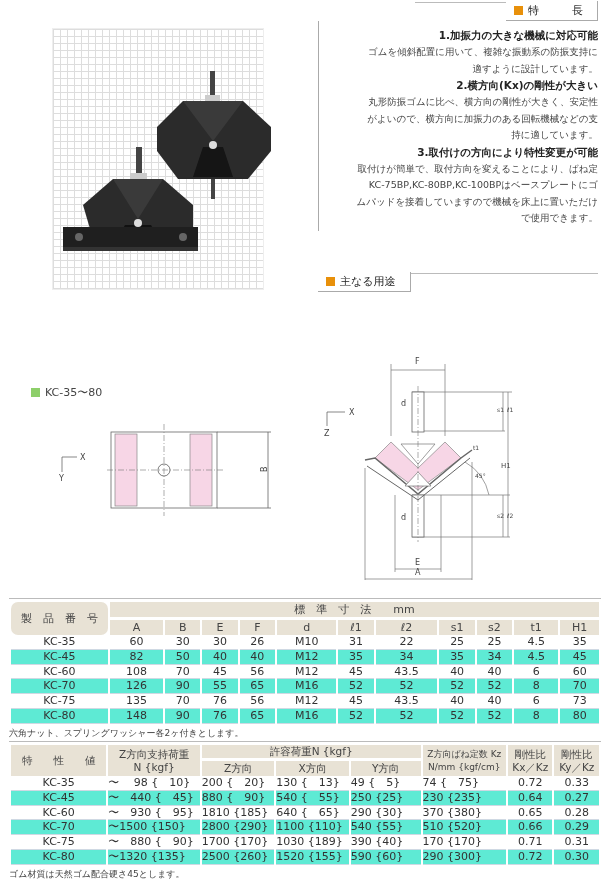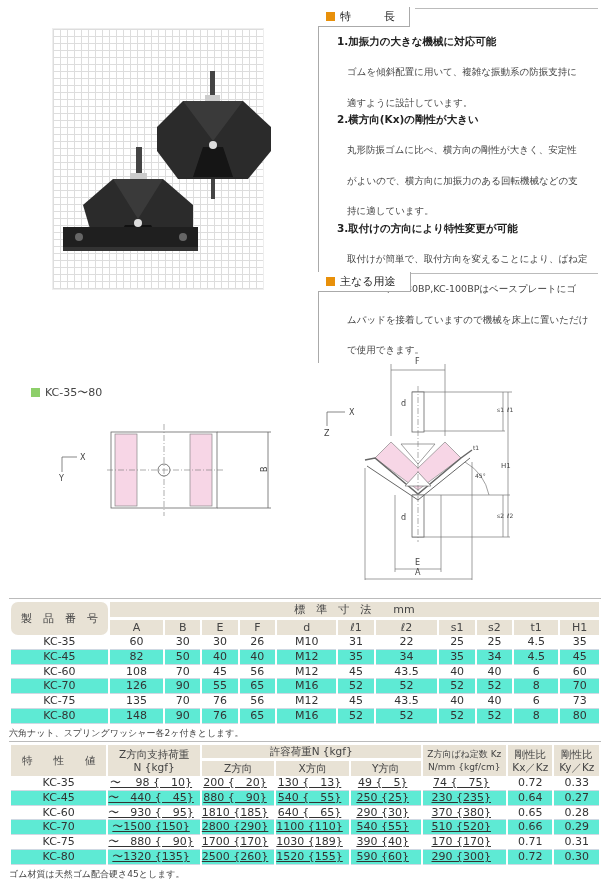--- a/index.html
+++ b/index.html
@@ -15,38 +15,38 @@
   .photo svg { position: absolute; left: -20px; top: 0; }
 
   
   .sec { position: absolute; left: 318px; width: 280px; }
   .sec-tab { display: inline-flex; align-items: center; height: 20px; padding: 0 14px 0 8px;
     border-right: 1px solid #aaa; border-bottom: 1px solid #aaa; font-size: 11px; color: #222; background:#fff; position: relative; }
   .sec-tab .sq { width: 9px; height: 9px; background: #e8900a; margin-right: 5px; }
   .sec-line-top { position: absolute; top: 2px; height: 1px; background: #bbb; }
   .sec-body { border-left: 1px solid #aaa; padding: 6px 0 4px 18px; font-size: 9px; line-height: 16px; color: #444; }
   .feat-title { font-size: 10.5px; font-weight: bold; color: #222; line-height: 17px; }
-  .feat-text { padding-left: 10px; font-size: 9.5px; line-height: 16.5px; color: #444; margin-top: 14px; }
+  .feat-text { padding-left: 10px; font-size: 9.5px; line-height: 16.5px; color: #444; }
   .use-body { padding: 6px 0 0 6px; font-size: 9.5px; line-height: 16px; color: #333; border-left: 1px solid #aaa; }
 
   
   .model-label { position: absolute; left: 31px; top: 385px; font-size: 11px; color: #444; display: flex; align-items: center; }
   .model-label .sq { width: 9px; height: 9px; background: #8dcf6a; margin-right: 5px; }
 
   
   table { border-collapse: separate; border-spacing: 2px 0; font-size: 11px; color: #333; }
   .tbl-wrap { position: absolute; left: 9px; width: 592px; border-top: 1px solid #bbb; padding-top: 3px; }
   .tbl-wrap table { width: 100%; }
   th { background: #e8e2d5; font-weight: normal; color: #444; height: 15px; padding: 0; text-align: center; }
   th.grp { border-bottom: 3px solid #fff; }
   td { text-align: center; height: 13.8px; padding: 0; line-height: 13.8px; }
   tr.alt td { background: #5eead4; }
   tr.body td { border-bottom: 1px solid #cfd9e3; }
   .note { font-size: 9px; color: #444; margin-top: 3px; }
-  td.mono { font-family: "DejaVu Sans", sans-serif; text-align: center; padding-right: 6px; white-space: pre; text-decoration: underline; }
+  td.mono { font-family: "DejaVu Sans", sans-serif; text-align: left; padding-right: 6px; white-space: pre; }
   .tbl2 th { font-size: 10.5px; line-height: 13px; }
   .tbl2 th.small { font-size: 9px; }
 </style>
 </head>
 <body>
 
 <div class="photo">
   <svg width="250" height="262" viewBox="0 0 250 262">
 
     <rect x="177" y="42" width="5" height="28" fill="#444"></rect>
@@ -63,21 +63,21 @@
     <polygon points="80,150 130,150 105,190" fill="#3a3a3a"></polygon>
     <polygon points="92,196 118,196 126,210 84,210" fill="#111"></polygon>
     <circle cx="105" cy="194" r="4" fill="#ddd"></circle>
     <rect x="30" y="198" width="135" height="20" fill="#1f1f1f"></rect>
     <circle cx="46" cy="208" r="4" fill="#666"></circle>
     <circle cx="150" cy="208" r="4" fill="#666"></circle>
     <rect x="30" y="218" width="135" height="4" fill="#333"></rect>
   </svg>
 </div>
 
-<div class="sec" style="top:6px;">
+<div class="sec" style="top:0;text-align:right;">
   <div class="sec-line-top" style="left:97px; right:0;"></div>
   <div class="sec-tab">
     <span class="sq"></span>
     <span>特　　　長</span>
   </div>
   <div class="sec-body">
     <div>
       <div class="feat-title">1.加振力の大きな機械に対応可能</div>
       <div class="feat-text">ゴムを傾斜配置に用いて、複雑な振動系の防振支持に</div>
       <div class="feat-text">適すように設計しています。</div>

